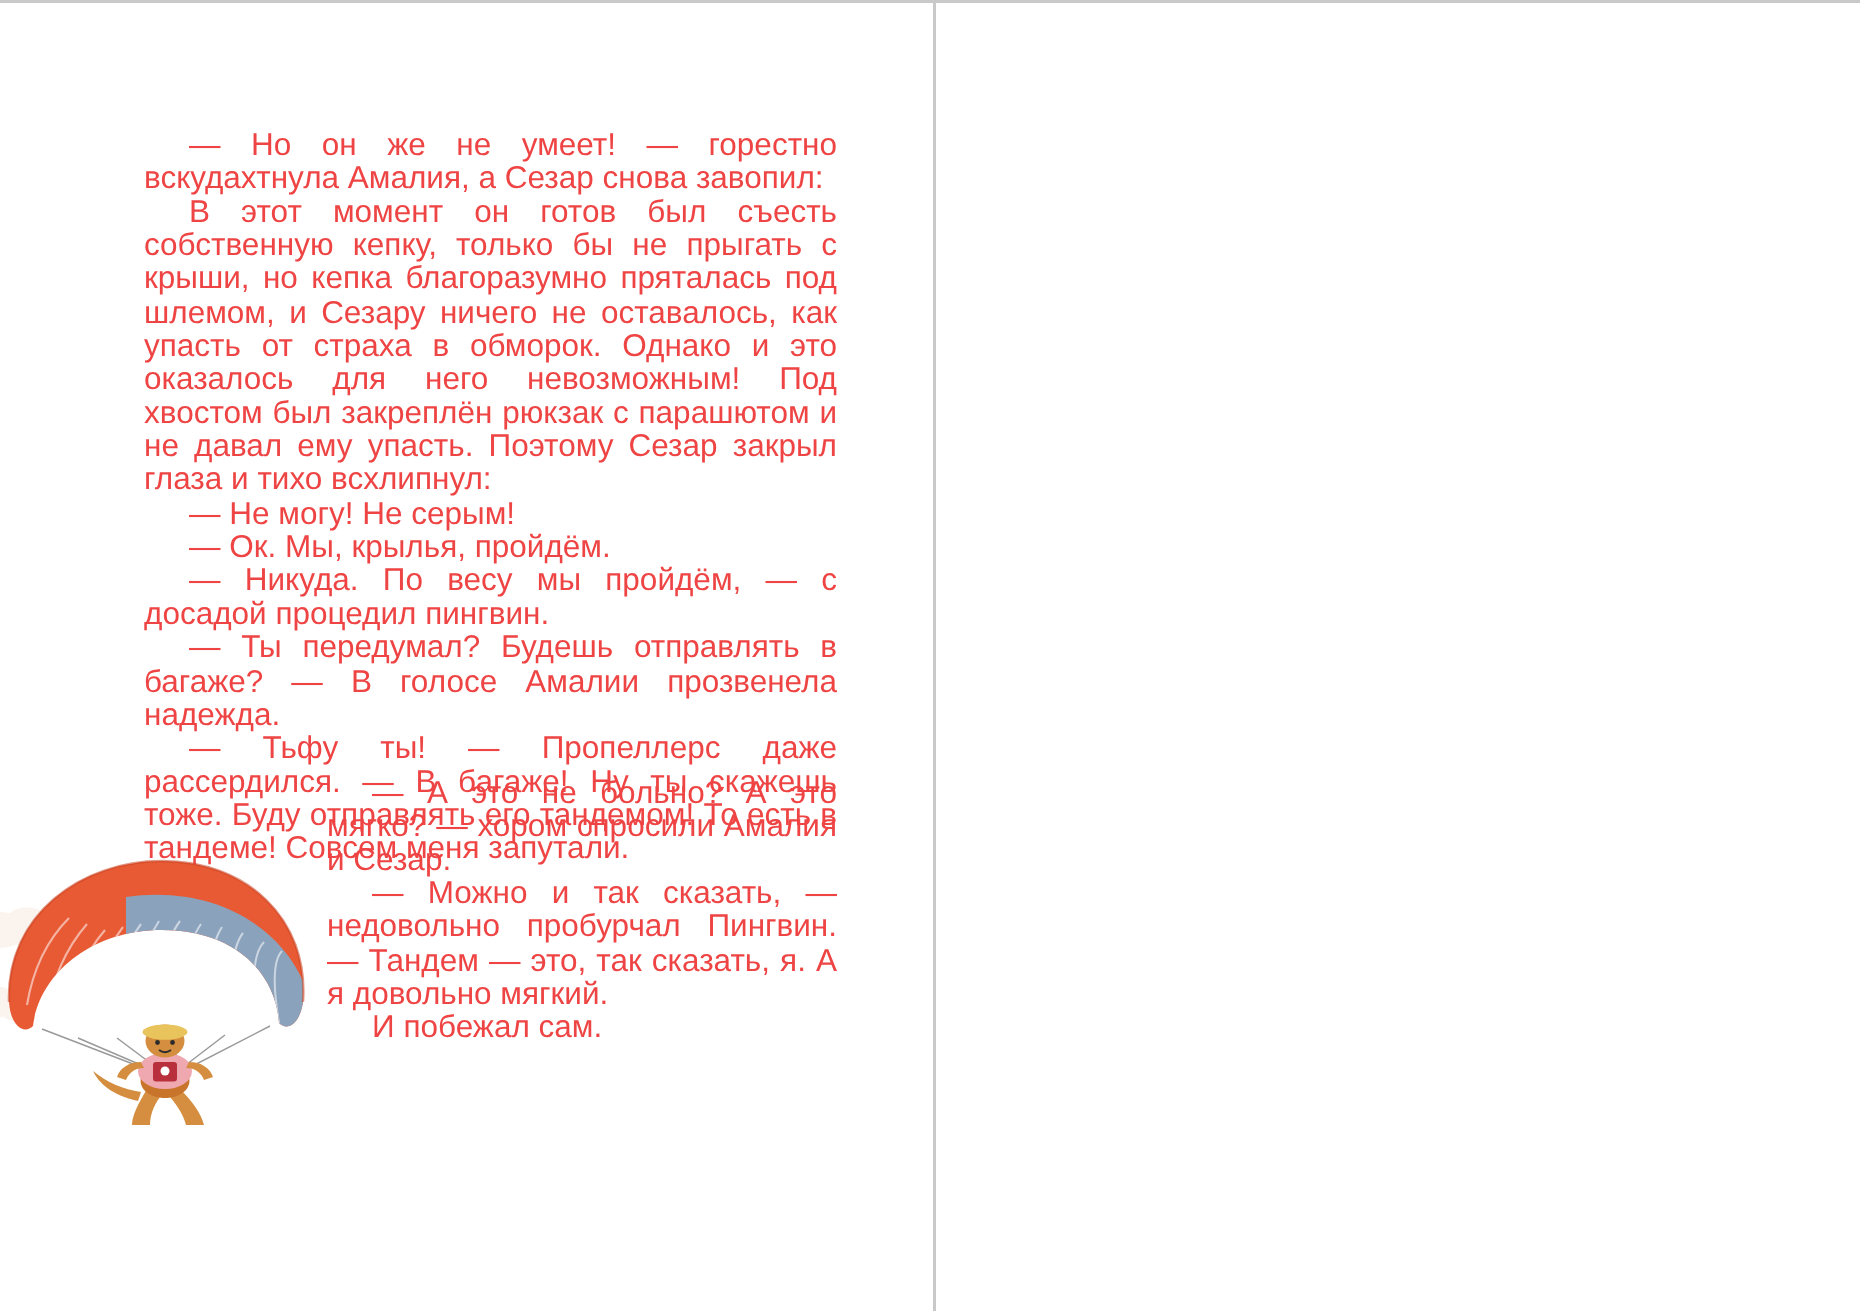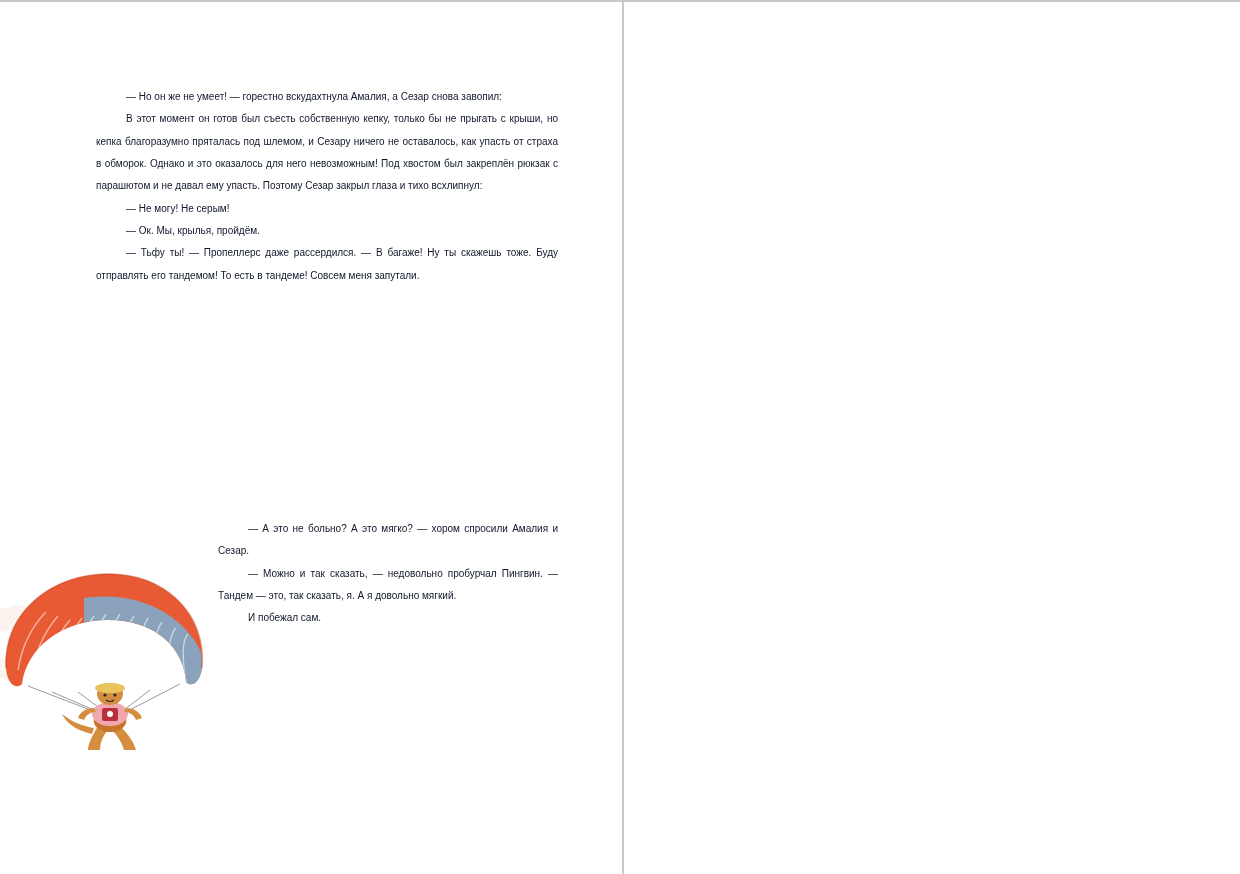--- a/index.html
+++ b/index.html
@@ -39,22 +39,22 @@
     top: 0;
     height: 874px;
     background: #ffffff;
     box-sizing: border-box;
   }
   .page-left  { left: 0;     width: 622px; }
   .page-right { left: 624px;  width: 616px; }
 
   .textcol {
     position: absolute;
-    color: #0f172a;
-    font-size: 10px;
+    color: #ef4444;
+    font-size: 21px;
     line-height: 22.35px;
     text-align: justify;
     text-justify: inter-word;
     hyphens: manual;
   }
   .textcol p {
     margin: 0;
     text-indent: 30px;
   }
 
@@ -89,20 +89,22 @@
 
   <div class="spine"></div>
 
   <div class="page page-left">
 
     <div class="textcol left-col-top">
       <p>— Но он же не умеет! — горестно вскудахтнула Амалия, а Сезар снова завопил:</p>
       <p>В этот момент он готов был съесть собственную кепку, только бы не прыгать с крыши, но кепка благоразумно пряталась под шлемом, и Сезару ничего не оставалось, как упасть от страха в обморок. Однако и это оказалось для него невозможным! Под хвостом был закреплён рюкзак с парашютом и не давал ему упасть. Поэтому Сезар закрыл глаза и тихо всхлипнул:</p>
       <p>— Не могу! Не серым!</p>
       <p>— Ок. Мы, крылья, пройдём.</p>
+      <p>— Никуда. По весу мы пройдём, — с досадой процедил пингвин.</p>
+      <p>— Ты передумал? Будешь отправлять в багаже? — В голосе Амалии прозвенела надежда.</p>
       <p>— Тьфу ты! — Пропеллерс даже рассердился. — В багаже! Ну ты скажешь тоже. Буду отправлять его тандемом! То есть в тандеме! Совсем меня запутали.</p>
     </div>
 
     <div class="textcol left-col-bottom">
       <p>— А это не больно? А это мягко? — хором спросили Амалия и Сезар.</p>
       <p>— Можно и так сказать, — недовольно пробурчал Пингвин. — Тандем — это, так сказать, я. А я довольно мягкий.</p>
       <p>И побежал сам.</p>
     </div>
 
     <div class="paraglider">

